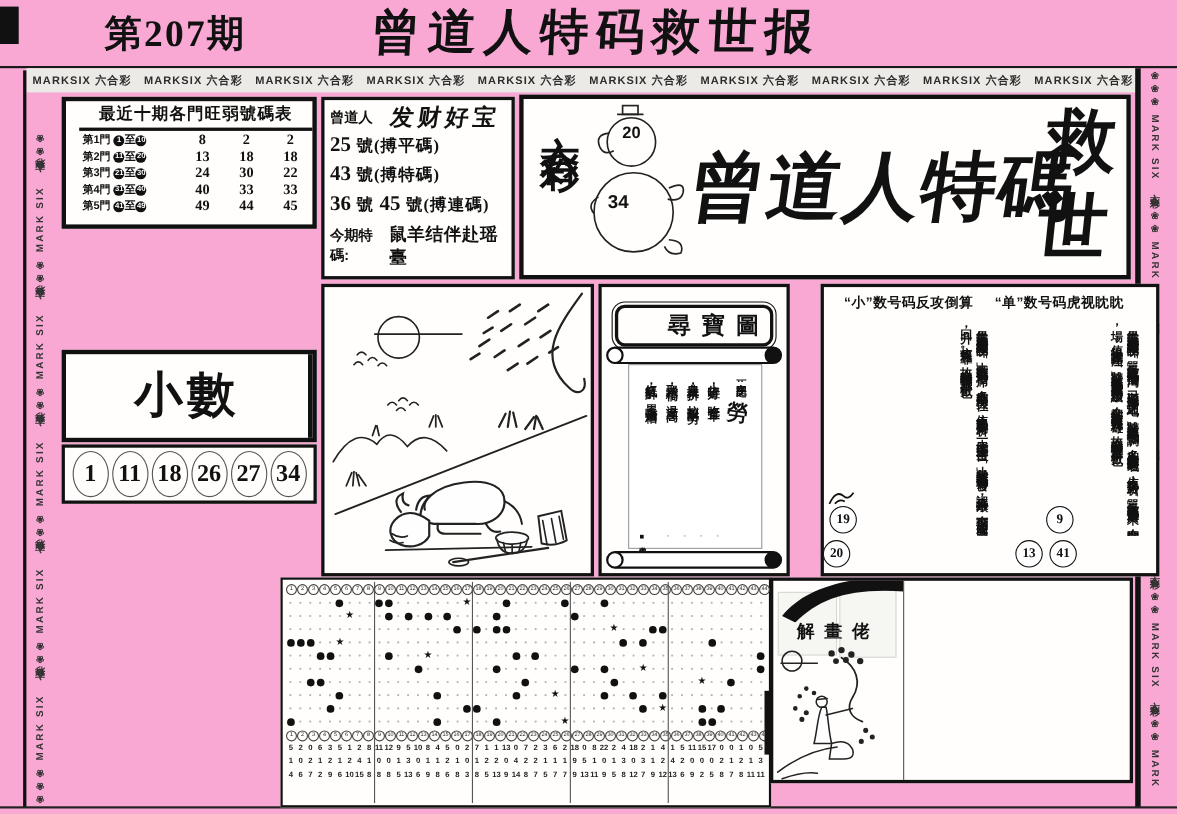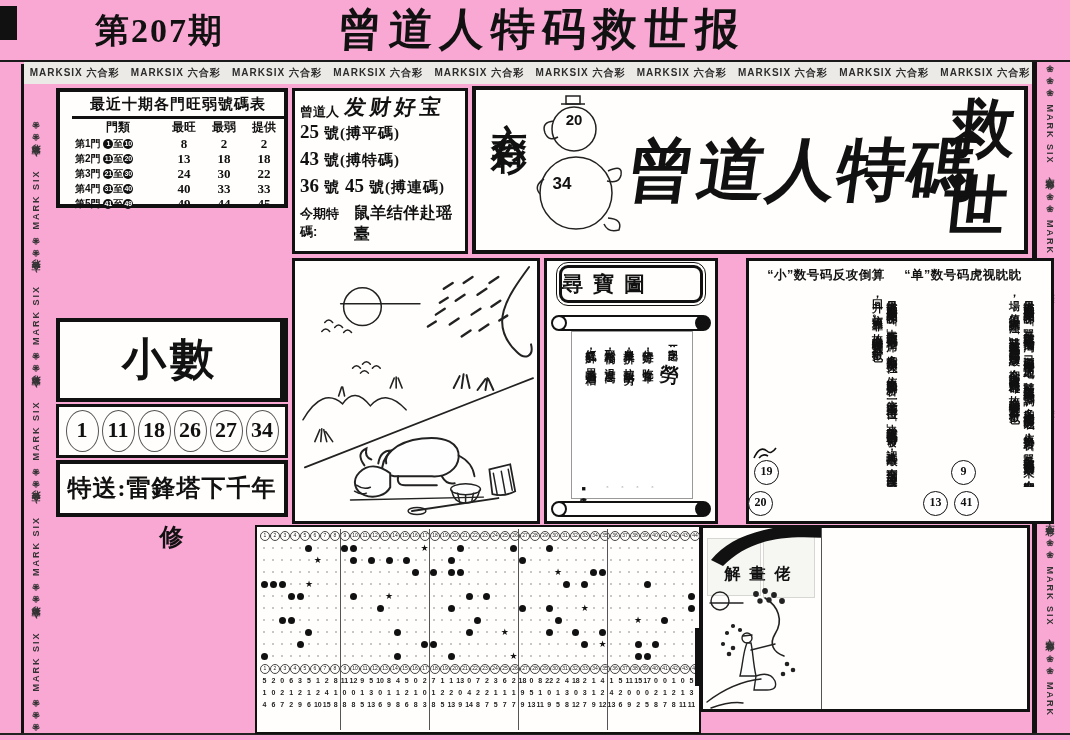--- a/index.html
+++ b/index.html
@@ -30,21 +30,21 @@
            text-align:center;letter-spacing:1px;}
   .t-head,.trow{display:grid;grid-template-columns:92px 1fr 1fr 1fr;align-items:center;}
   .t-head{height:17px;font:700 12px "Liberation Sans",sans-serif;text-align:center;}
   .trow{height:15px;text-align:center;}
   .trow .lab{font:700 10px "Liberation Sans",sans-serif;text-align:left;padding-left:3px;white-space:nowrap;}
   .trow .val{font:700 13px "Liberation Serif",serif;}
   .circ{display:inline-block;width:10px;height:10px;border-radius:50%;background:#111;color:#fff;
         font:700 7px/10px "Liberation Sans",sans-serif;text-align:center;vertical-align:1px;}
   
   .fortune{left:292px;top:88px;width:176px;height:166px;padding:2px 5px;}
-  .f-head{display:flex;align-items:flex-end;gap:6px;}
+  .f-head{display:flex;align-items:center;gap:16px;}
   .f-brand{font:700 13px "Liberation Sans",sans-serif;}
   .f-title{font:900 21px "Liberation Serif",serif;transform:skewX(-8deg);letter-spacing:4px;}
   .f-line{display:flex;align-items:baseline;gap:5px;height:27px;}
   .f-num{font:800 19px "Liberation Serif",serif;}
   .f-lab{font:700 15px "Liberation Serif",serif;letter-spacing:1px;}
   .f-sp{display:flex;align-items:baseline;gap:2px;margin-top:1px;}
   .f-sp-lab{font:800 13px "Liberation Sans",sans-serif;}
   .f-sp-val{font:800 16px "Liberation Serif",serif;letter-spacing:0.5px;}
   
   .mast{left:472px;top:86px;width:556px;height:168px;border-width:4px;}
@@ -64,22 +64,22 @@
   .r-nums{left:56px;top:404px;width:232px;height:54px;border-width:3px;
           display:flex;align-items:center;justify-content:center;gap:3px;}
   .ball{width:31px;height:40px;border:1.5px solid #555;border-radius:50%;
         font:700 22px/38px "Liberation Serif",serif;text-align:center;}
   .r-bonus{left:56px;top:460px;width:232px;height:57px;border-width:4px;
            font:900 24px/49px "Liberation Serif",serif;text-align:center;letter-spacing:1px;}
   
   .pic{left:292px;top:258px;width:248px;height:266px;border-width:3px;}
   
   .treasure{left:544px;top:258px;width:174px;height:266px;border-width:3px;}
-  .tr-title{margin:4px auto 0;width:138px;height:32px;border:3px solid #111;border-radius:9px;
-            outline:1px solid #111;outline-offset:2px;text-align:left;
+  .tr-title{margin:16px auto 0;width:138px;height:32px;border:3px solid #111;border-radius:9px;
+            outline:1px solid #111;outline-offset:2px;text-align:right;
             font:900 21px/32px "Liberation Serif",serif;letter-spacing:10px;}
   .roll{position:absolute;left:8px;width:148px;height:12px;border:2px solid #111;border-radius:6px;background:#fff;}
   .roll.top{top:54px;} .roll.bot{top:240px;}
   .roll .capL{position:absolute;left:-6px;top:-2px;width:12px;height:12px;border:2px solid #111;border-radius:50%;background:#fff;}
   .roll .capR{position:absolute;right:-6px;top:-2px;width:12px;height:12px;border:2px solid #111;border-radius:50%;background:#111;}
   .paper{position:absolute;left:24px;top:70px;width:120px;height:166px;border:1px solid #999;background:#fff;}
   .verses{position:absolute;left:6px;top:8px;right:6px;bottom:20px;
           display:flex;flex-direction:row-reverse;justify-content:flex-start;gap:5px;}
   .tcol{writing-mode:vertical-rl;font:700 11px/14px "Liberation Serif",serif;letter-spacing:2px;white-space:nowrap;}
   .tcol.riddle{font-size:9.5px;letter-spacing:1px;}
@@ -144,26 +144,20 @@
     </div>
 
   <div class="vl-left"></div>
   <div class="vl-right"></div>
   <div class="hr-bottom"></div>
   <div class="vstrip left">❀❀❀ MARK SIX 六合彩  ❀❀❀ MARK SIX 六合彩  ❀❀❀ MARK SIX 六合彩  ❀❀❀ MARK SIX 六合彩  ❀❀❀ MARK SIX 六合彩  ❀❀❀ MARK SIX 六合彩  ❀❀❀ MARK SIX 六合彩  ❀❀❀ MARK SIX 六合彩  </div>
   <div class="vstrip right">❀❀❀ MARK SIX 六合彩  ❀❀❀ MARK SIX 六合彩  ❀❀❀ MARK SIX 六合彩  ❀❀❀ MARK SIX 六合彩  ❀❀❀ MARK SIX 六合彩  ❀❀❀ MARK SIX 六合彩  ❀❀❀ MARK SIX 六合彩  ❀❀❀ MARK SIX 六合彩  </div>
 
   <div class="box stats">
     <div class="t-title">最近十期各門旺弱號碼表</div>
-    <div class="t-head">
-      <span>門類</span>
-      <span>最旺</span>
-      <span>最弱</span>
-      <span>提供</span>
-    </div>
     <div>
         <div class="trow">
           <span class="lab">第1門 <span class="circ">1</span>至<span class="circ">10</span></span>
           <span class="val">8</span>
           <span class="val">2</span>
           <span class="val">2</span>
         </div>
         <div class="trow">
           <span class="lab">第2門 <span class="circ">11</span>至<span class="circ">20</span></span>
           <span class="val">13</span>
@@ -241,23 +235,20 @@
     <div class="cell">小數</div>
   </div>
   <div class="box r-nums">
       <div class="ball">1</div>
       <div class="ball">11</div>
       <div class="ball">18</div>
       <div class="ball">26</div>
       <div class="ball">27</div>
       <div class="ball">34</div>
     </div>
-  <div class="box r-bonus">
-    <span>特送:</span><span>雷鋒塔下千年修</span>
-  </div>
 
   <div class="box pic">
     <svg width="242" height="260" viewBox="0 0 244 262">
       <g fill="none" stroke="#222" stroke-width="1.5" stroke-linecap="round">
         <circle cx="68" cy="46" r="19"></circle>
         <line x1="46" y1="43" x2="126" y2="43"></line>
         <path d="M30,62 q4,-5 8,0 M40,67 q4,-5 8,0 M27,71 q4,-5 8,0 M49,72 q4,-5 8,0"></path>
         <path d="M58,108 q4,-5 8,0 M68,104 q4,-5 8,0 M78,108 q4,-5 8,0 M66,113 q4,-5 8,0"></path>
         <path d="M236,6 C214,36 194,64 224,92 C232,100 241,96 238,84" stroke-width="2"></path>
         <path d="M150,28 l9,-6 M162,40 l9,-6 M142,54 l9,-6 M170,22 l9,-6 M184,34 l9,-6 M156,64 l9,-6 M178,54 l9,-6 M196,22 l9,-6 M198,46 l9,-6 M168,76 l9,-6 M186,70 l9,-6 M146,42 l8,-5 M206,60 l8,-5 M134,66 l8,-5" stroke-width="2.4"></path>

